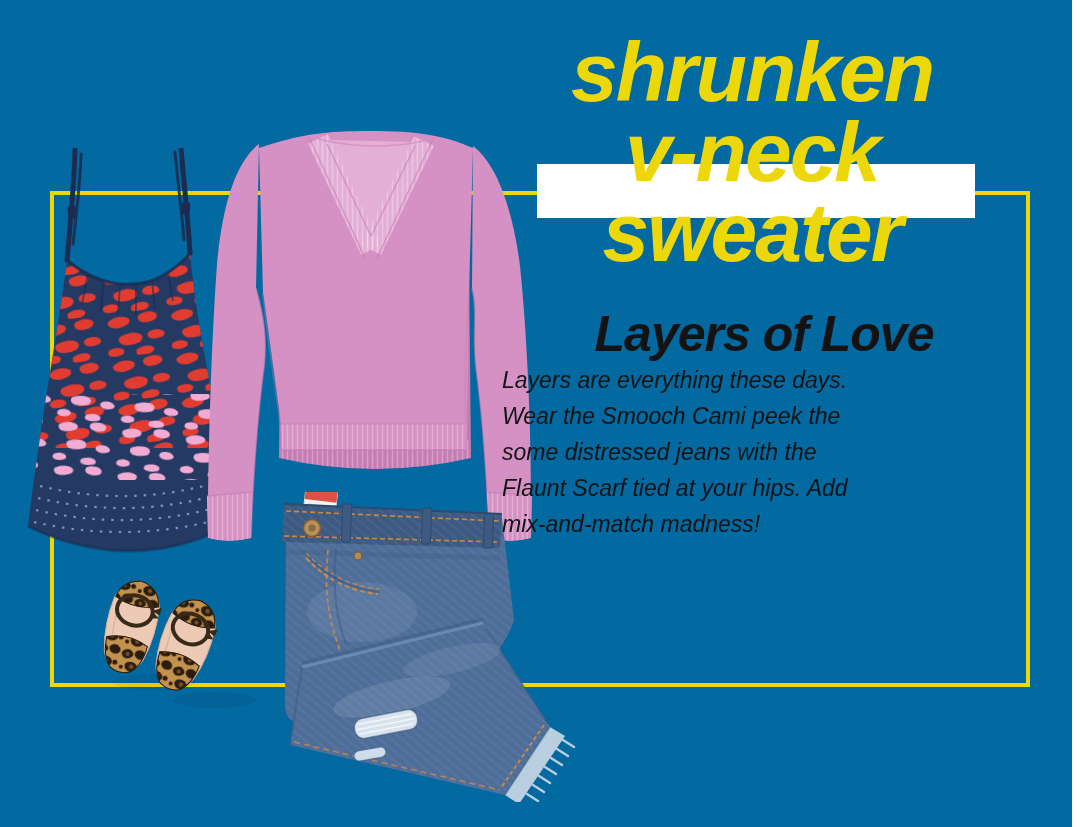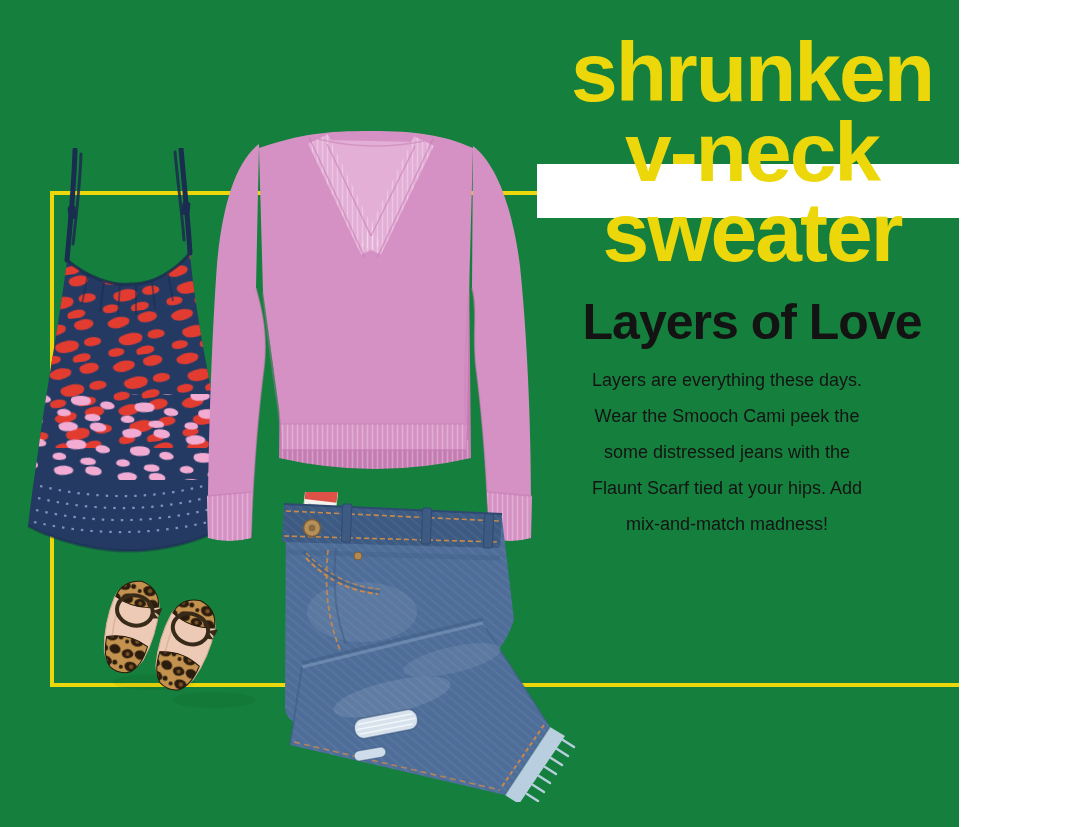--- a/index.html
+++ b/index.html
@@ -1,18 +1,19 @@
 <!DOCTYPE html>
 <html style="--accent-yellow: #ecd70b; --text-black: #131313; --sweater-pink: #d591c4; --sweater-pink-light: #e3afd6; --sweater-pink-dark: #c57cb2; --cami-navy: #243a63; --cami-navy-dark: #1a2c4f; --cami-red: #e23c31; --cami-pink: #f2abd2; --denim-blue: #4e6e99; --denim-dark: #3c5a82; --denim-light: #7693b6; --denim-fray: #b9cfdf; --stitch-orange: #c8894b; --leopard-tan: #c3924e; --leopard-dark: #2b1c0e; --insole-nude: #eccab5; --strap-brown: #382a19;"><head>
 <meta charset="utf-8">
 <style>
   html,body{margin:0;padding:0;background:#ffffff;}
   .stage{
-    position:relative;width:959px;height:827px;background:#15803d;overflow:hidden;
+    position:relative;width:1072px;height:827px;background:#0369a1;overflow:hidden;
     font-family:"Liberation Sans","DejaVu Sans",sans-serif;
+    font-style:italic;
   }
   .frame{
     position:absolute;left:50px;top:191px;width:980px;height:496px;
     box-sizing:border-box;border:4px solid var(--accent-yellow);
     z-index:1;
   }
   .cover{position:absolute;background:#ffffff;z-index:2;}
   .headline-cover{left:537px;top:164px;width:438px;height:54px;}
   .art{position:absolute;z-index:3;}
   .cami-art{left:18px;top:148px;width:220px;height:410px;}
@@ -21,25 +22,25 @@
   .heels-art{left:92px;top:560px;width:170px;height:175px;}
   .txt{position:absolute;z-index:4;}
   .headline{
     left:540px;top:32px;width:424px;text-align:center;
     font-size:84px;line-height:80px;font-weight:700;letter-spacing:-2px;
     color:var(--accent-yellow);
   }
   .subhead{
     left:540px;top:294px;width:424px;text-align:center;
     font-size:50px;line-height:56px;font-weight:700;letter-spacing:-1px;
-    color:var(--text-black);margin:0;
+    color:var(--text-black);margin:12px;
   }
   .bodycopy{
-    left:502px;top:362px;width:450px;text-align:center;
-    font-size:18px;line-height:36px;font-weight:400;
+    left:502px;top:362px;width:450px;text-align:left;
+    font-size:23px;line-height:36px;font-weight:400;
     color:var(--text-black);
   }
   .c-navy{fill:var(--cami-navy);}
   .c-navydark{fill:var(--cami-navy-dark);}
   .c-red{fill:var(--cami-red);}
   .c-camipink{fill:var(--cami-pink);}
   .c-pink{fill:var(--sweater-pink);}
   .c-pinklight{fill:var(--sweater-pink-light);}
   .c-pinkdark{fill:var(--sweater-pink-dark);}
   .c-denim{fill:var(--denim-blue);}

